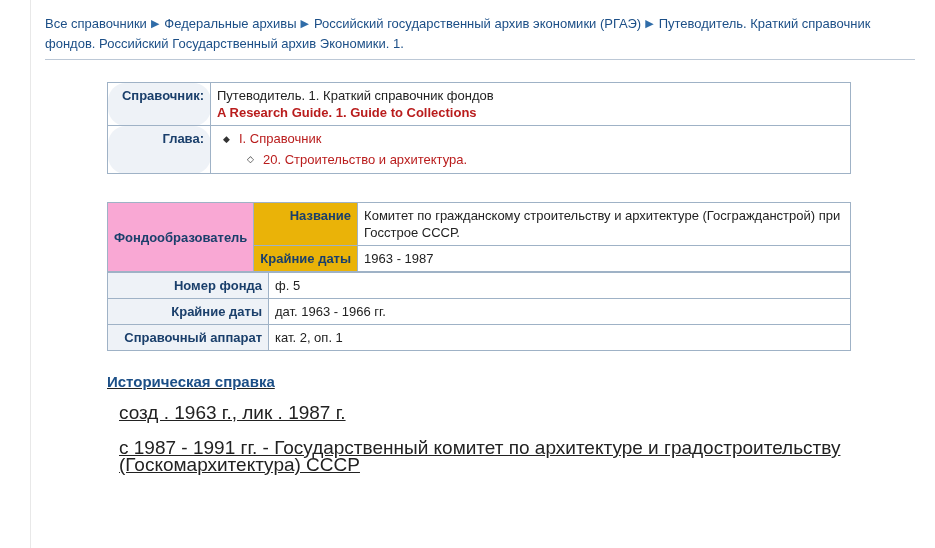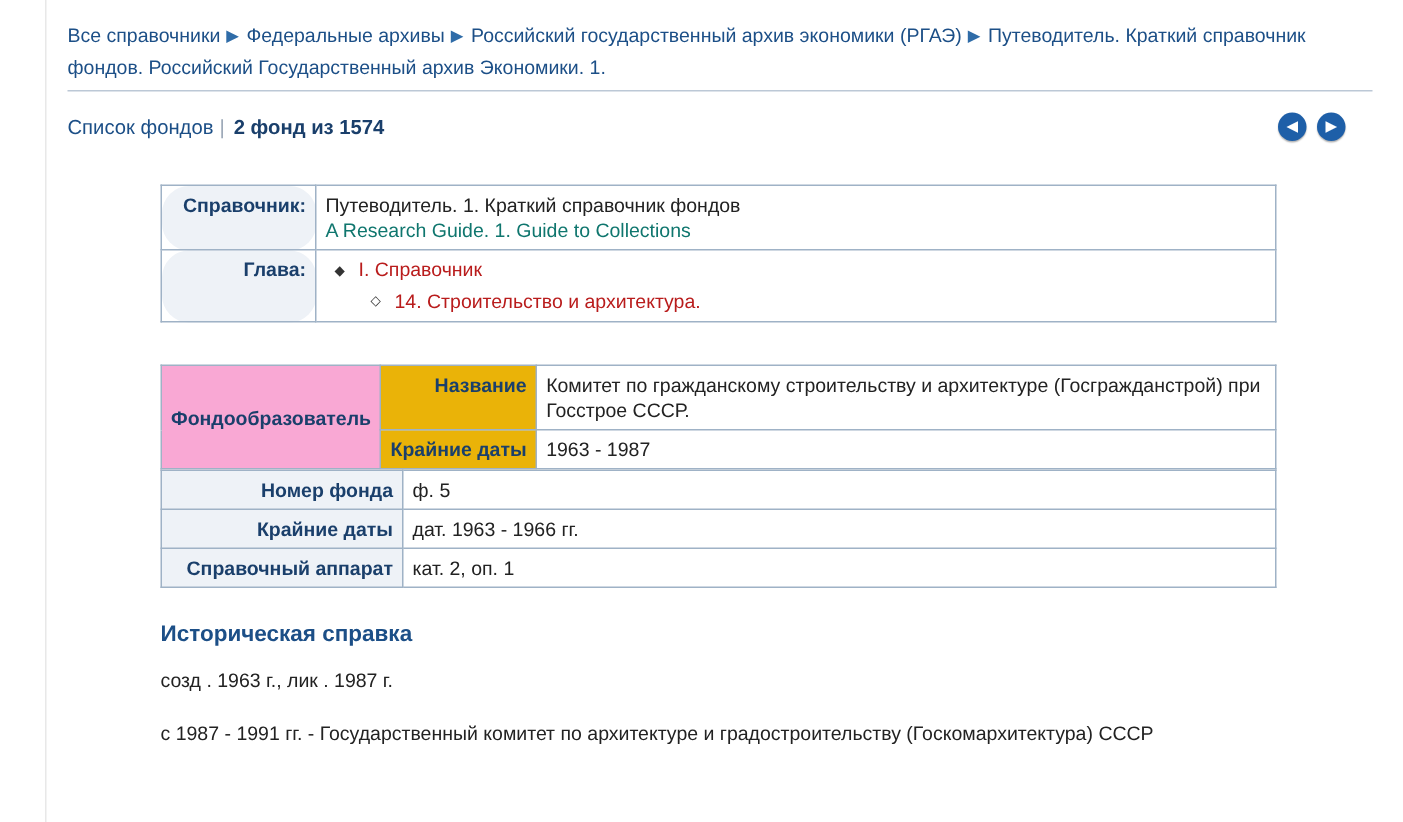--- a/index.html
+++ b/index.html
@@ -129,21 +129,21 @@
   td.val { background: #ffffff; color: #222222; }
   .link { color: #b91c1c; text-decoration: none; }
 
   
   .guide-wrap {
     margin-top: 22px;
     margin-left: 62px;
   }
   table.guide { width: 744px; }
   table.guide td.lbl { width: 90px; border-radius: 18px; }
-  .guide-line2 { color: #0f766e; }
+  .guide-line2 { color: #b91c1c; font-weight: bold; }
 
   .chapter-list {
     margin: 0;
     padding: 0;
     list-style: none;
   }
   .chapter-list li.lvl1 {
     padding-left: 22px;
     position: relative;
     line-height: 18px;
@@ -200,76 +200,68 @@
     margin-left: 62px;
   }
   table.summary { width: 744px; }
   table.summary td.lbl { width: 148px; }
 
   
   .note-wrap {
     margin-top: 22px;
     margin-left: 62px;
     width: 760px;
+    text-decoration: underline;
   }
   .note-title {
     color: #1c4f87;
     font-size: 15px;
     font-weight: bold;
     margin-bottom: 14px;
   }
   .note-p {
-    font-size: 13px;
+    font-size: 19px;
     line-height: 17px;
-    margin: 0 0 18px 0;
+    margin: 0 0 18px 12px;
     color: #222222;
   }
 </style>
 </head>
 <body>
 
 <div class="page">
 
   <div class="side-rail"></div>
 
   <div class="content">
 
     <div class="breadcrumb">
       <a href="#" class="link">Все справочники</a><span class="crumb-sep">▶</span><a href="#" class="link">Федеральные архивы</a><span class="crumb-sep">▶</span><a href="#" class="link">Российский государственный архив экономики (РГАЭ)</a><span class="crumb-sep">▶</span><span class="crumb-last">Путеводитель. Краткий справочник фондов. Российский Государственный архив Экономики. 1.</span>
     </div>
 
-    <div class="subhead">
-      <span class="left">
-        <a href="#">Список фондов</a><span class="divider-bar">|</span><span class="counter">2 фонд из 1574</span>
-      </span>
-      <span class="nav-arrows">
-        <span class="arrow-btn">◀</span>
-        <span class="arrow-btn">▶</span>
-      </span>
-    </div>
 
     <div class="guide-wrap">
       <table class="blk guide">
         <tbody>
             <tr>
           <td class="lbl">Справочник:</td>
           <td class="val">
             <div>Путеводитель. 1. Краткий справочник фондов</div>
             <div class="guide-line2">A Research Guide. 1. Guide to Collections</div>
           </td>
         </tr>
         <tr>
           <td class="lbl">Глава:</td>
           <td class="val">
             <ul class="chapter-list">
               <li class="lvl1">
                 <a href="#" class="link">I. Справочник</a>
               </li>
               <li class="lvl2">
-                <a href="#" class="link">14. Строительство и архитектура.</a>
+                <a href="#" class="link">20. Строительство и архитектура.</a>
               </li>
             </ul>
           </td>
         </tr>
       </tbody>
         </table>
     </div>
 
     <div class="creator-wrap">
       <table class="blk creator">

